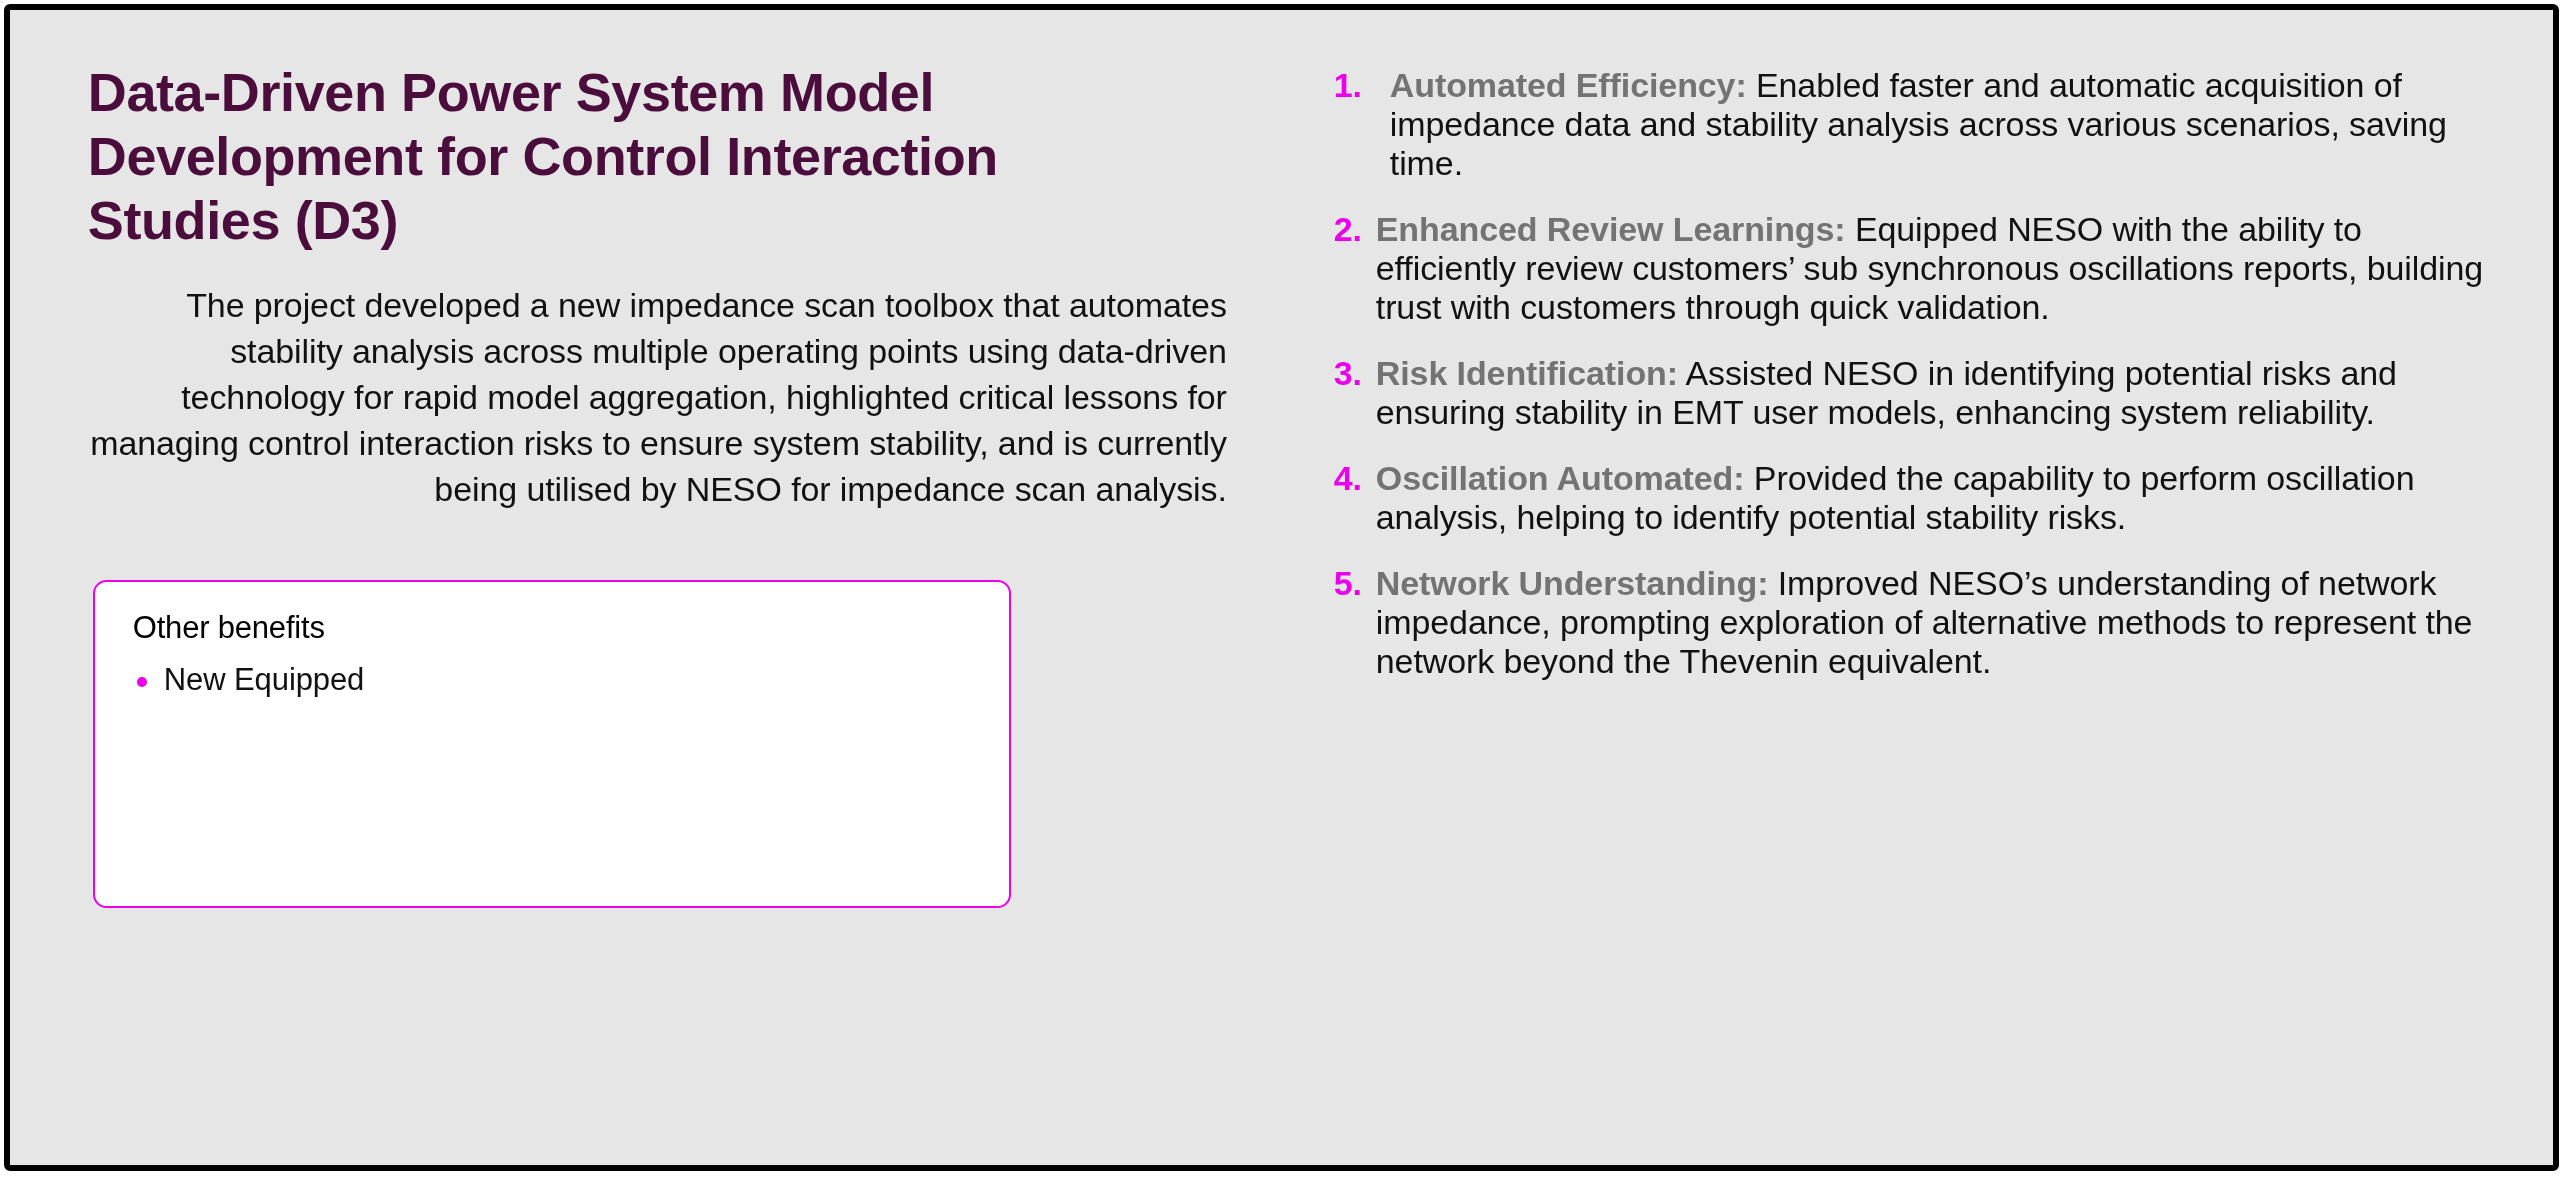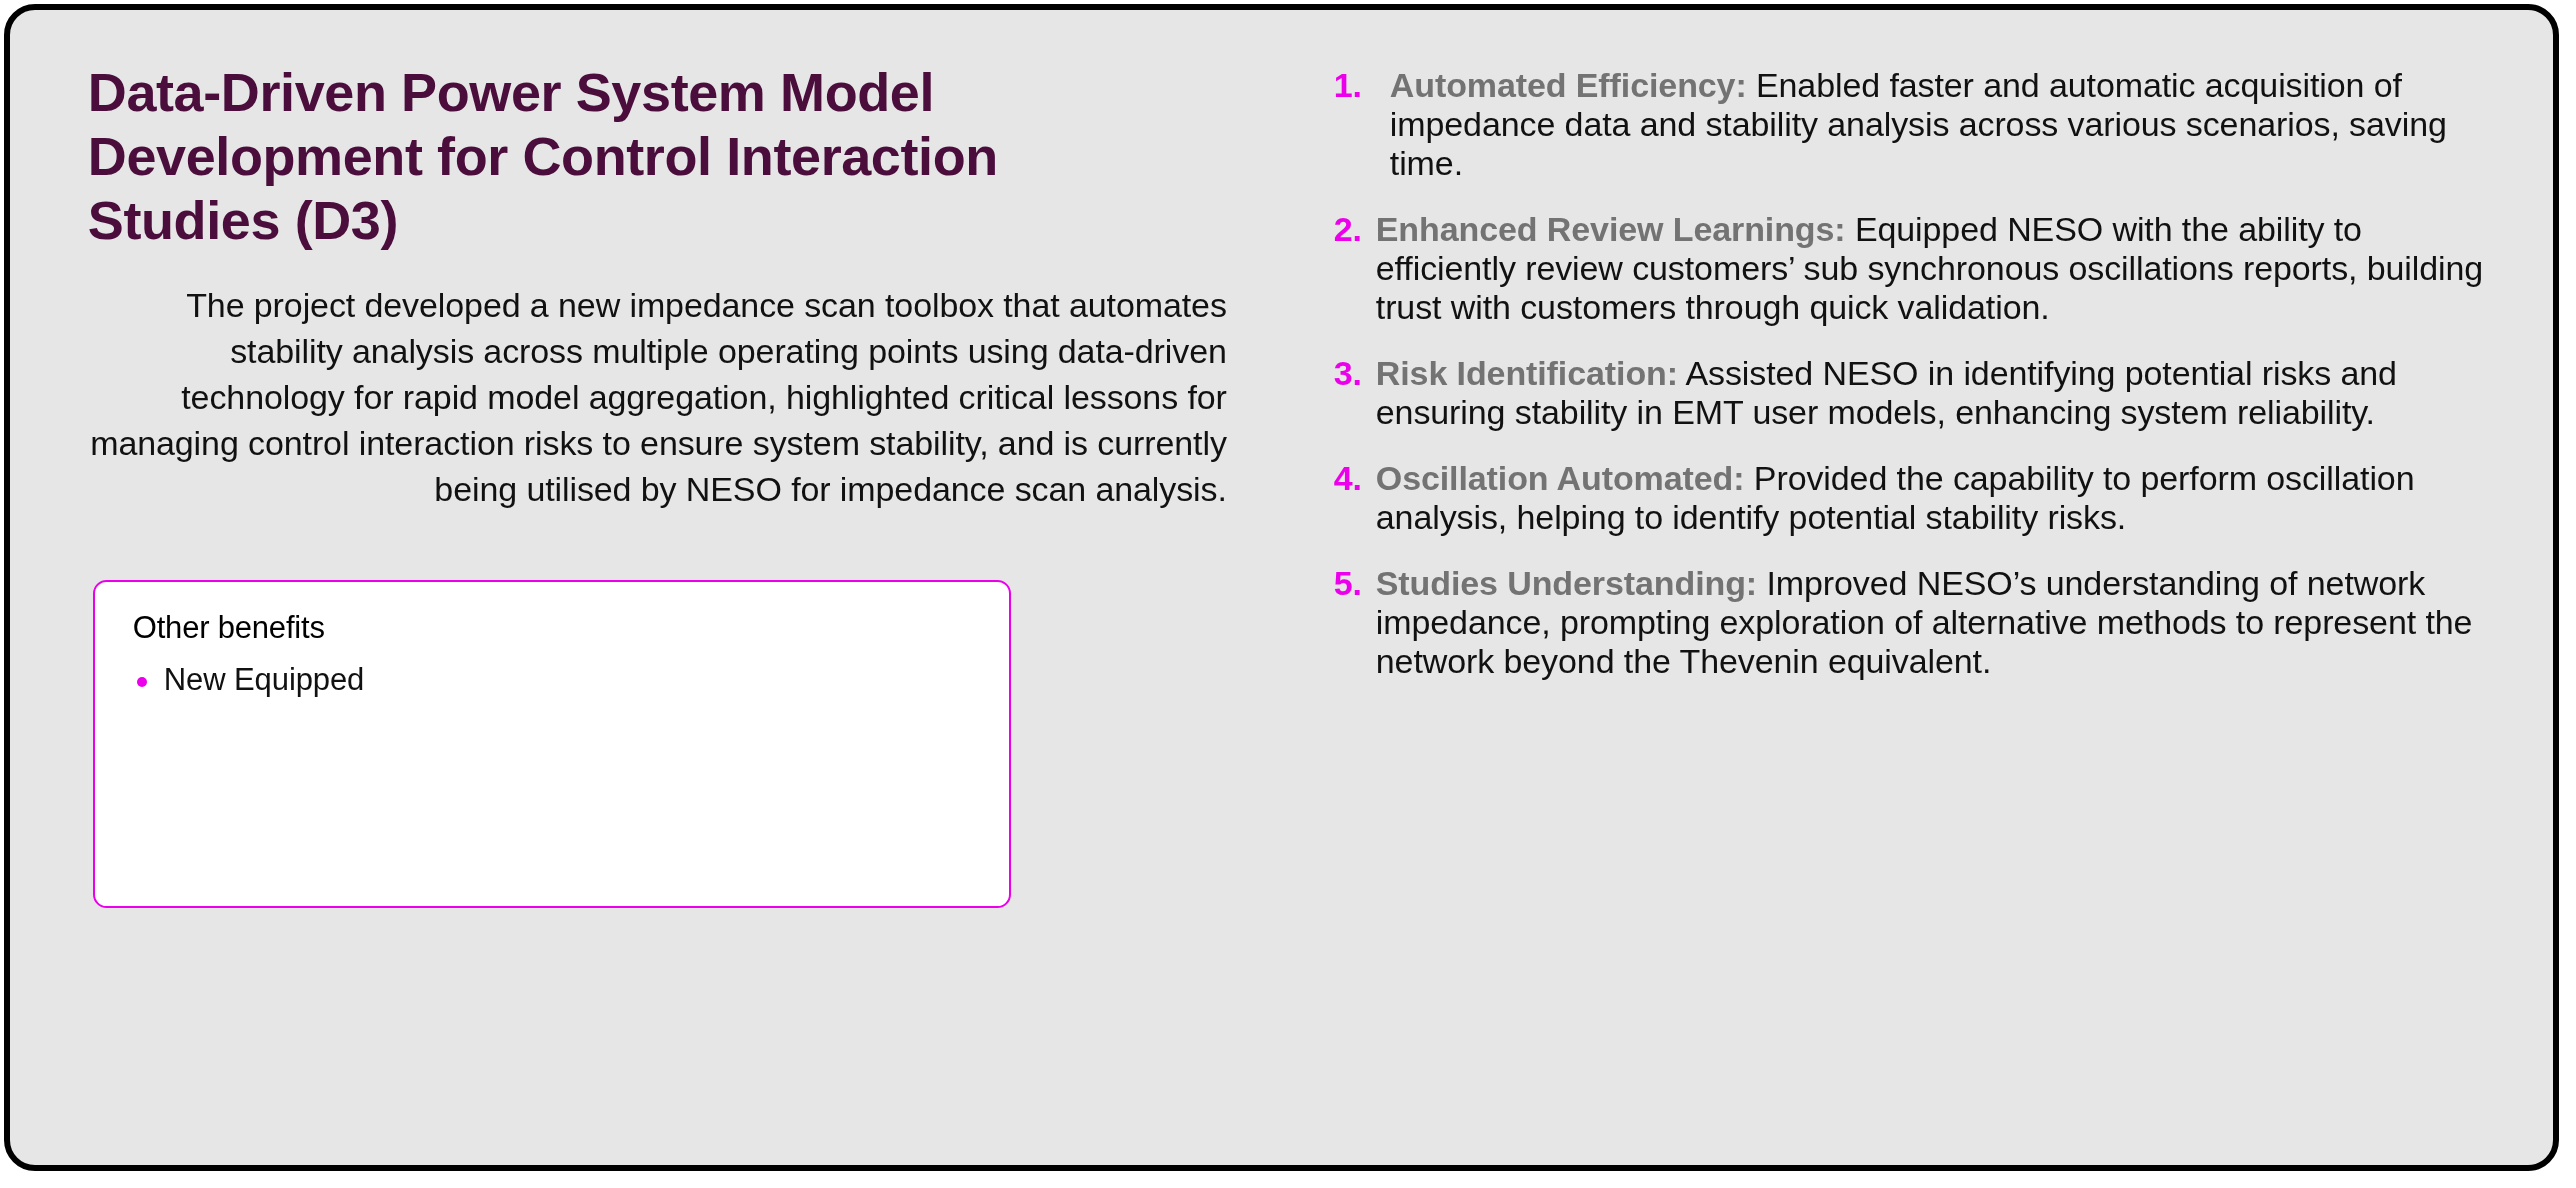--- a/index.html
+++ b/index.html
@@ -19,21 +19,21 @@
   
   .slide-card {
     position: absolute;
     left: 3.8px;
     top: 3.8px;
     width: 2555px;
     height: 1167px;
     box-sizing: border-box;
     background: #e6e6e6;
     border: 6.7px solid #000000;
-    border-radius: 31px;
+    border-radius: 6px;
     overflow: hidden;
   }
 
   .slide-body {
     position: absolute;
     inset: 0;
   }
 
   
   .left-col {
@@ -200,21 +200,21 @@
 
         <li class="outcome-item">
           <span class="item-num">3.</span><span class="item-label">Risk Identification:</span><span class="item-text"> Assisted NESO in identifying potential risks and ensuring stability in EMT user models, enhancing system reliability.</span>
         </li>
 
         <li class="outcome-item">
           <span class="item-num">4.</span><span class="item-label">Oscillation Automated:</span><span class="item-text"> Provided the capability to perform oscillation analysis, helping to identify potential stability risks.</span>
         </li>
 
         <li class="outcome-item">
-          <span class="item-num">5.</span><span class="item-label">Studies Understanding:</span><span class="item-text"> Improved NESO’s understanding of network impedance, prompting exploration of alternative methods to represent the network beyond the Thevenin equivalent.</span>
+          <span class="item-num">5.</span><span class="item-label">Network Understanding:</span><span class="item-text"> Improved NESO’s understanding of network impedance, prompting exploration of alternative methods to represent the network beyond the Thevenin equivalent.</span>
         </li>
 
       </ol>
     </div>
 
   </div>
 </div>
 
 
 </body></html>

